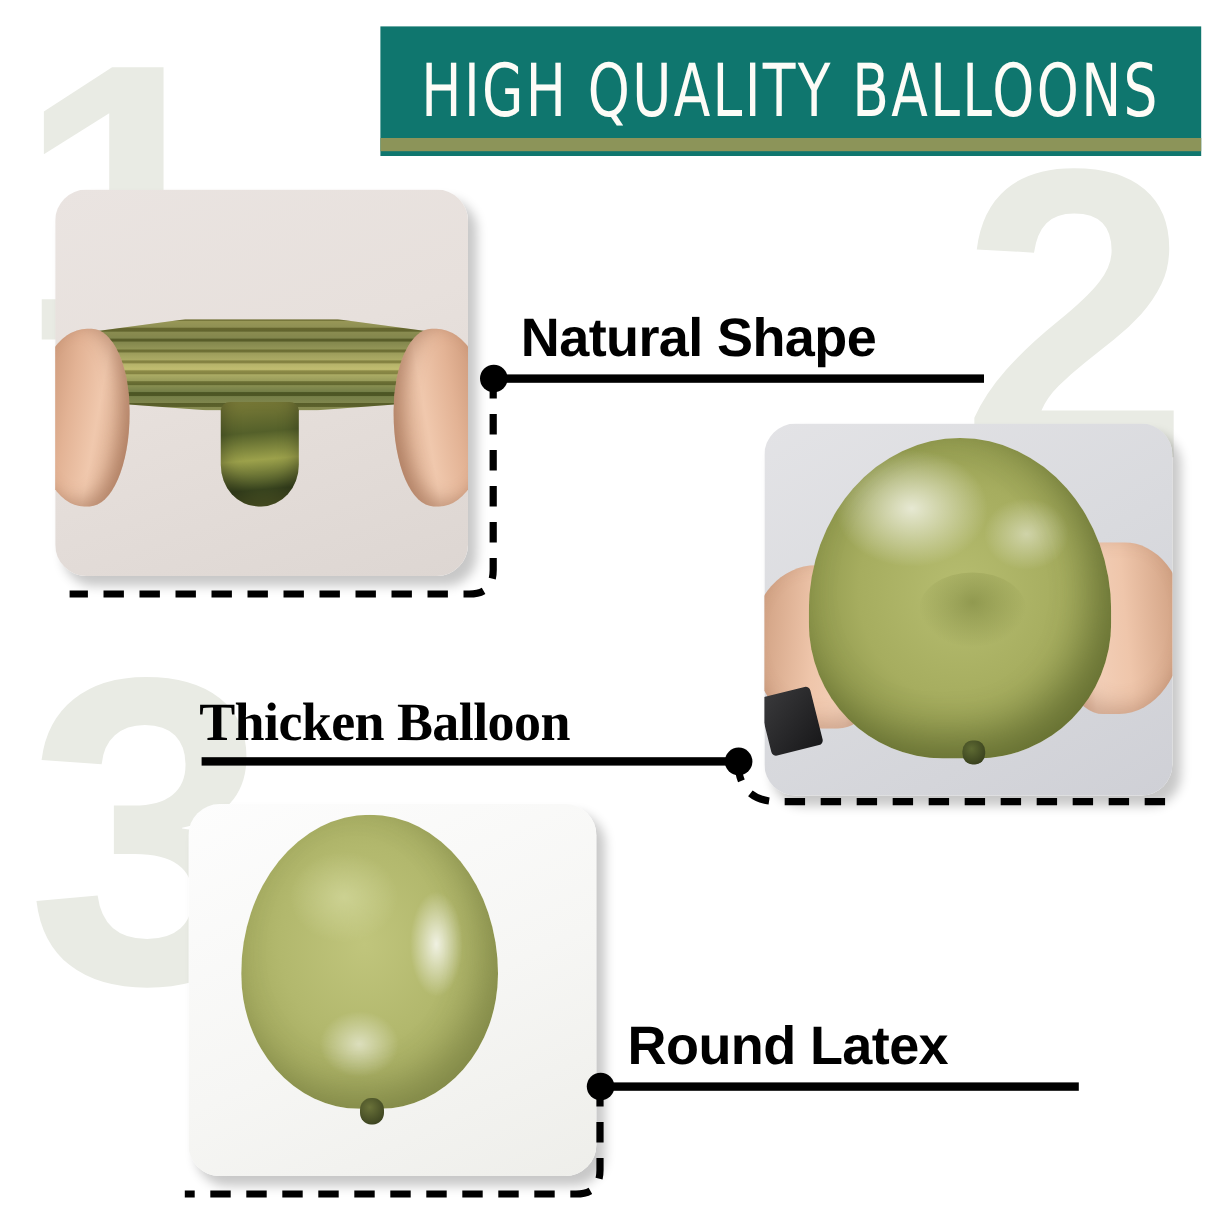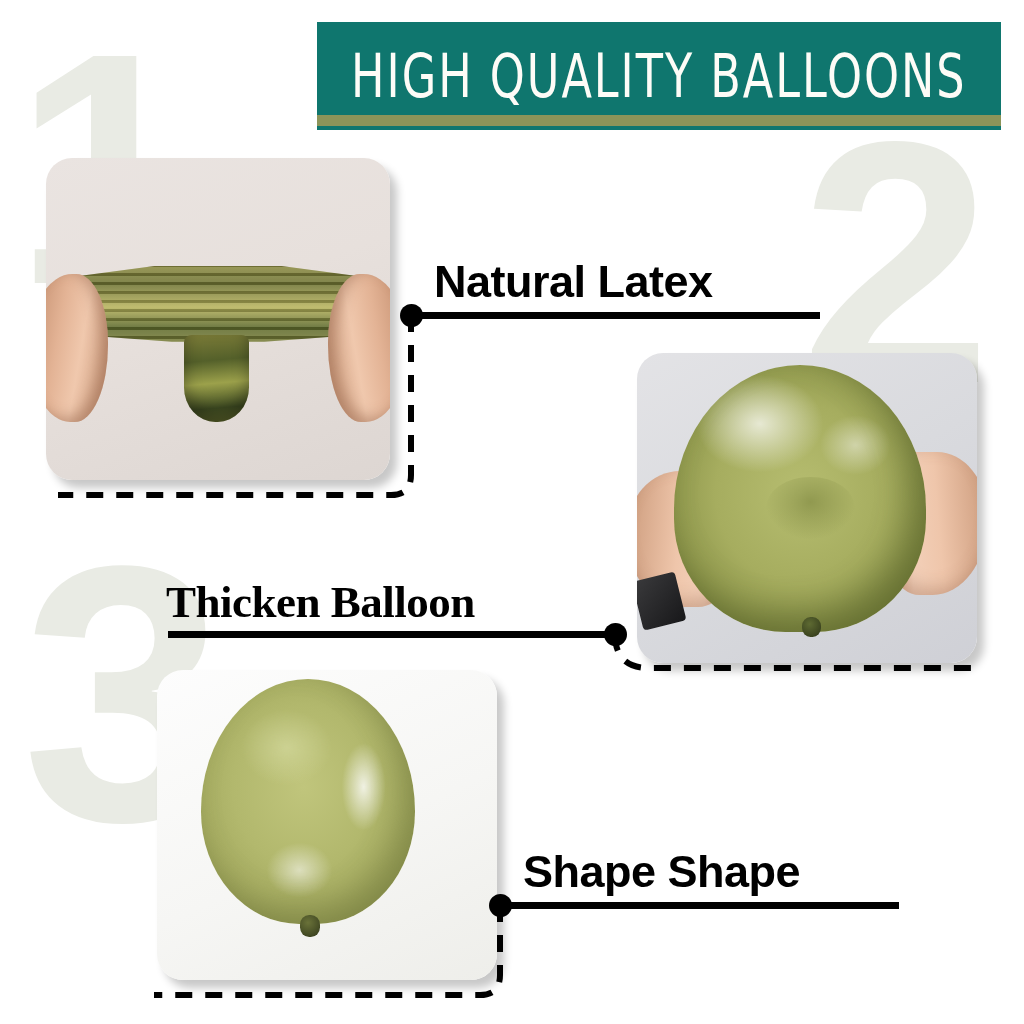--- a/index.html
+++ b/index.html
@@ -321,30 +321,30 @@
 
   <svg class="connector" width="380" height="120" viewBox="0 0 380 120" style="left:605px; top:628px;">
     <path d="M10 6 Q10 40 44 40 L372 40"></path>
   </svg>
 
   <svg class="connector" width="400" height="140" viewBox="0 0 400 140" style="left:140px; top:900px;">
     <path d="M360 5 L360 75 Q360 95 340 95 L14 95"></path>
   </svg>
 
   <div class="callout">
-    <div class="callout-text c1-text">Natural Latex</div>
+    <div class="callout-text c1-text">Natural Shape</div>
     <div class="callout-rule c1-rule"></div>
     <div class="callout-dot c1-dot"></div>
   </div>
 
   <div class="callout">
     <div class="callout-text c2-text">Thicken Balloon</div>
     <div class="callout-rule c2-rule"></div>
     <div class="callout-dot c2-dot"></div>
   </div>
 
   <div class="callout">
-    <div class="callout-text c3-text">Shape Shape</div>
+    <div class="callout-text c3-text">Round Latex</div>
     <div class="callout-rule c3-rule"></div>
     <div class="callout-dot c3-dot"></div>
   </div>
 
 </div>
 
 </body></html>

